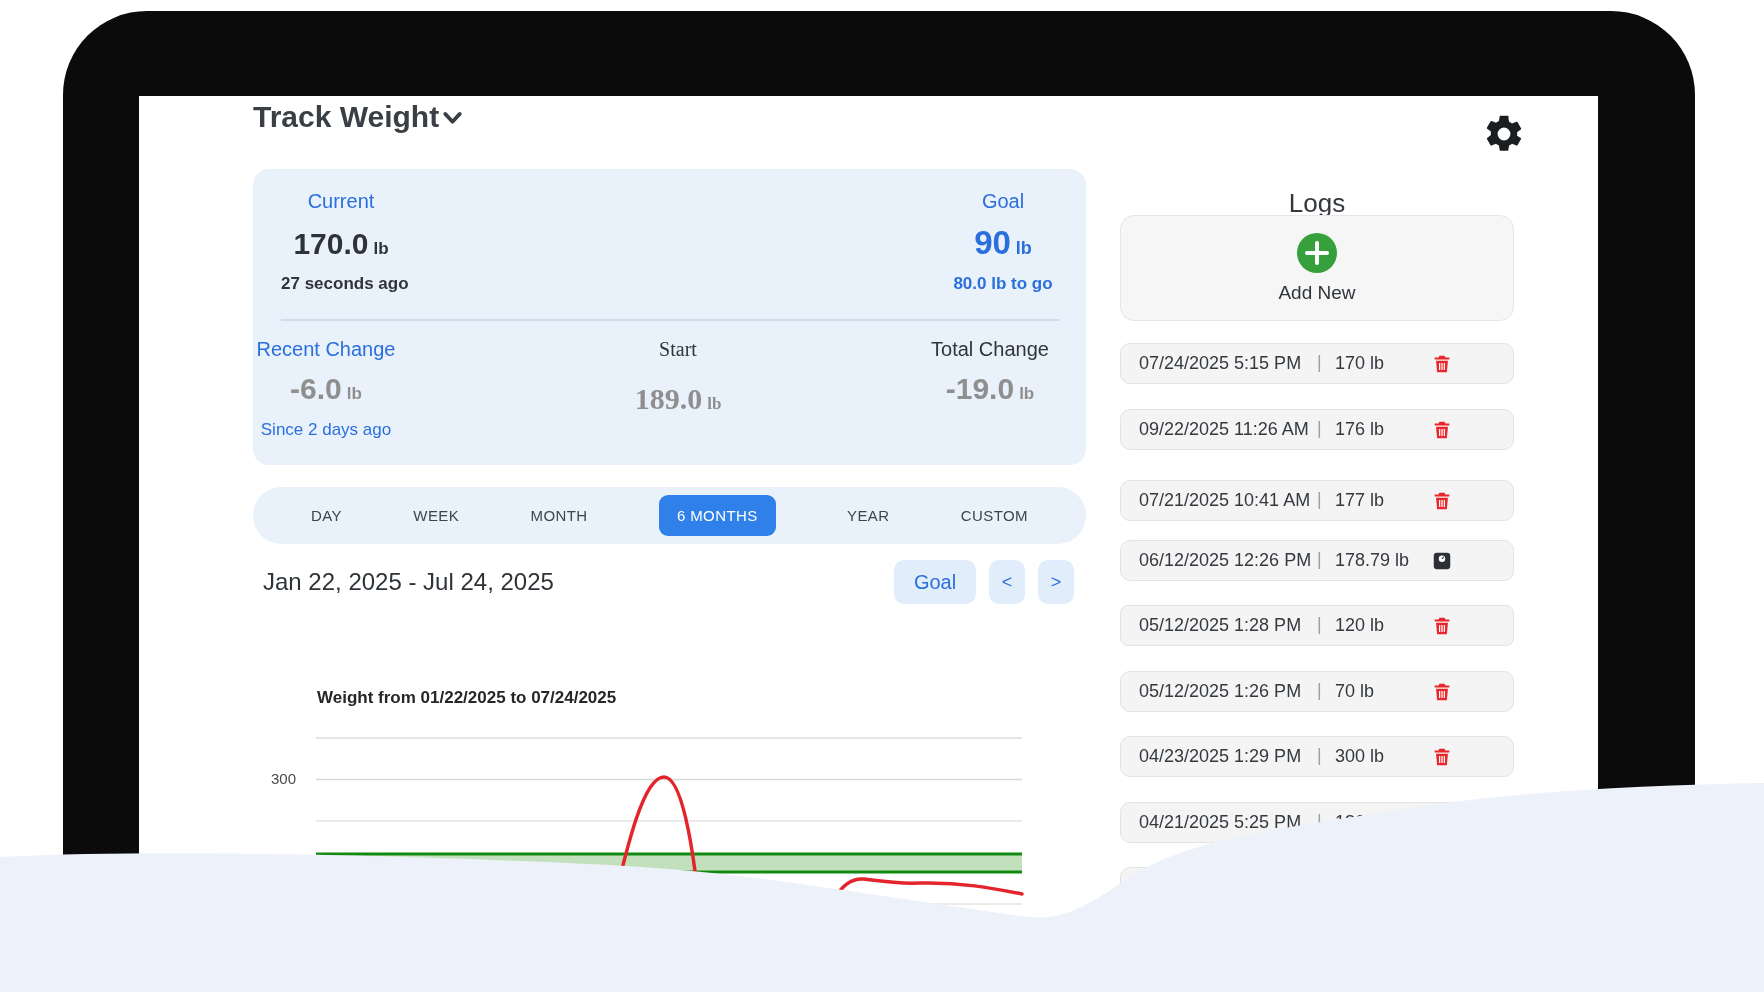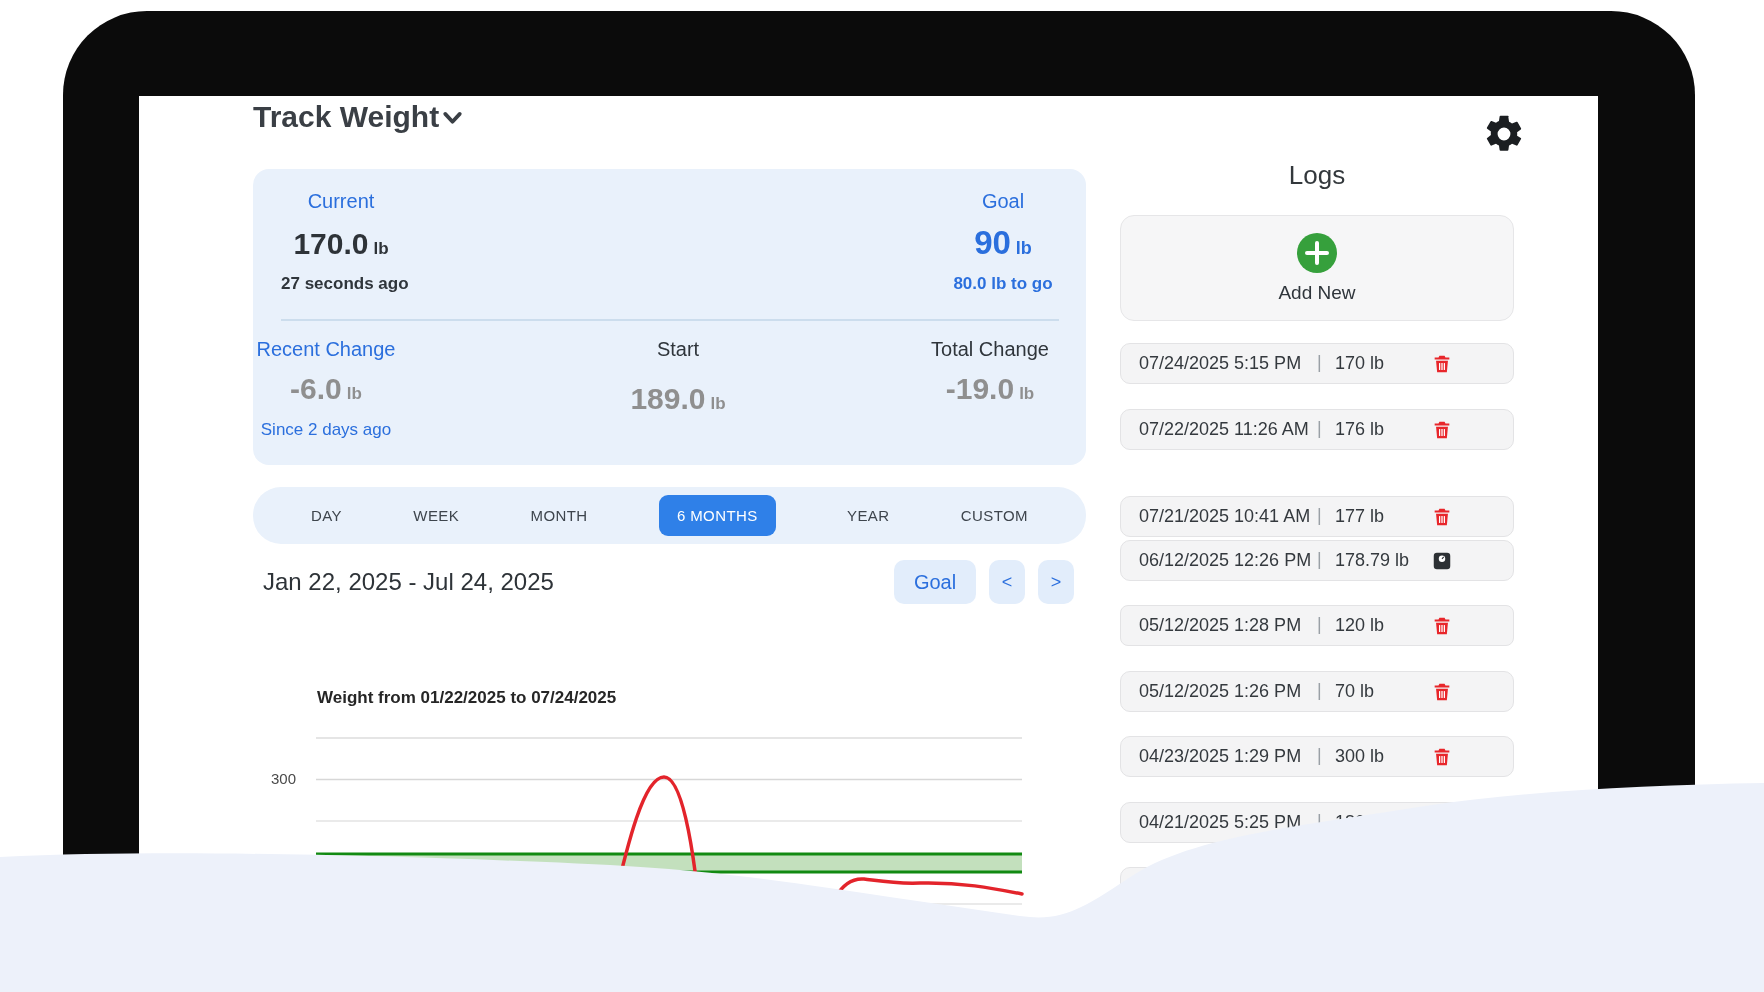--- a/index.html
+++ b/index.html
@@ -43,21 +43,21 @@
   .daterange{left:263px;top:568px;font-size:24px;color:#2e3338;}
   .chip{background:#e2edfb;border-radius:10px;color:#2b6fdd;display:flex;align-items:center;justify-content:center;cursor:pointer;}
   .today{left:894px;top:560px;width:82px;height:44px;font-size:20px;}
   .nav-prev{left:989px;top:560px;width:36px;height:44px;font-size:18px;}
   .nav-next{left:1038px;top:560px;width:36px;height:44px;font-size:18px;}
   
   .chart-title{left:317px;top:688px;font-size:17px;font-weight:bold;color:#262626;}
   .ytick{left:252px;top:770px;width:44px;text-align:right;font-size:15px;color:#4a4a4a;}
   .chart-svg{left:300px;top:710px;}
   
-  .logs-title{left:1120px;top:160px;width:394px;text-align:center;font-size:26px;font-weight:500;color:#33383c;}
+  .logs-title{left:1120px;top:188px;width:394px;text-align:center;font-size:26px;font-weight:500;color:#33383c;}
   .addnew{left:1120px;top:215px;width:394px;height:106px;background:#f6f6f7;border:1px solid #e6e6e8;border-radius:14px;
           box-sizing:border-box;text-align:center;cursor:pointer;}
   .addnew .plus{margin-top:16px;}
   .addnew .lbl{font-size:19px;color:#2f353b;margin-top:4px;}
   .logrow{left:1120px;width:394px;height:41px;background:#f4f4f5;border:1px solid #e3e3e5;border-radius:10px;box-sizing:border-box;cursor:pointer;text-align:center;}
   .logrow .dt{position:absolute;left:18px;top:9px;font-size:18px;color:#34393e;white-space:nowrap;}
   .logrow .sep{position:absolute;left:196px;top:8px;font-size:18px;color:#9aa0a6;}
   .logrow .wt{position:absolute;left:214px;top:9px;font-size:18px;color:#34393e;white-space:nowrap;}
   .logrow .act{position:absolute;left:310px;top:8px;width:22px;height:24px;cursor:pointer;}
 </style>
@@ -92,21 +92,21 @@
   <div class="smallbold blue" style="margin-top:12px;white-space:nowrap;">80.0 lb to go</div>
 </div>
 <div class="abs divider"></div>
 <div class="abs col-center" style="left:246px;top:338px;width:160px;">
   <div class="sum-label">Recent Change</div>
   <div class="bigval" style="margin-top:11px;">
     <span>-6.0</span><span class="unit">lb</span>
   </div>
   <div class="smallreg" style="margin-top:14px;white-space:nowrap;">Since 2 days ago</div>
 </div>
-<div class="abs col-center" style="left:598px;top:338px;width:160px;">
+<div class="abs col-center" style="left:598px;top:338px;width:160px;font-family:Liberation Serif, serif;">
   <div class="sum-label dark">Start</div>
   <div class="bigval" style="margin-top:21px;">
     <span>189.0</span><span class="unit">lb</span>
   </div>
 </div>
 <div class="abs col-center" style="left:915px;top:338px;width:150px;">
   <div class="sum-label dark">Total Change</div>
   <div class="bigval" style="margin-top:11px;">
     <span>-19.0</span><span class="unit">lb</span>
   </div>
@@ -172,34 +172,34 @@
       <path fill="#e8262b" d="M9.2 3h5.6l1 2H20v2.2H4V5h4.2l1-2z"></path>
       <path fill="#e8262b" d="M5.5 8.5h13L17.3 21H6.7L5.5 8.5z"></path>
       <g stroke="#ffffff" stroke-width="1.4">
         <line x1="9.4" y1="11" x2="9.4" y2="18.5"></line>
         <line x1="12" y1="11" x2="12" y2="18.5"></line>
         <line x1="14.6" y1="11" x2="14.6" y2="18.5"></line>
       </g>
     </svg>
 </div>
 <div class="abs logrow" style="top:408.5px;">
-  <span class="dt">07/22/2025 11:26 AM</span>
+  <span class="dt">09/22/2025 11:26 AM</span>
   <span class="sep">|</span>
   <span class="wt">176 lb</span>
   <svg class="act" viewBox="0 0 24 24">
       <path fill="#e8262b" d="M9.2 3h5.6l1 2H20v2.2H4V5h4.2l1-2z"></path>
       <path fill="#e8262b" d="M5.5 8.5h13L17.3 21H6.7L5.5 8.5z"></path>
       <g stroke="#ffffff" stroke-width="1.4">
         <line x1="9.4" y1="11" x2="9.4" y2="18.5"></line>
         <line x1="12" y1="11" x2="12" y2="18.5"></line>
         <line x1="14.6" y1="11" x2="14.6" y2="18.5"></line>
       </g>
     </svg>
 </div>
-<div class="abs logrow" style="top:496px;">
+<div class="abs logrow" style="top:480px;">
   <span class="dt">07/21/2025 10:41 AM</span>
   <span class="sep">|</span>
   <span class="wt">177 lb</span>
   <svg class="act" viewBox="0 0 24 24">
       <path fill="#e8262b" d="M9.2 3h5.6l1 2H20v2.2H4V5h4.2l1-2z"></path>
       <path fill="#e8262b" d="M5.5 8.5h13L17.3 21H6.7L5.5 8.5z"></path>
       <g stroke="#ffffff" stroke-width="1.4">
         <line x1="9.4" y1="11" x2="9.4" y2="18.5"></line>
         <line x1="12" y1="11" x2="12" y2="18.5"></line>
         <line x1="14.6" y1="11" x2="14.6" y2="18.5"></line>

